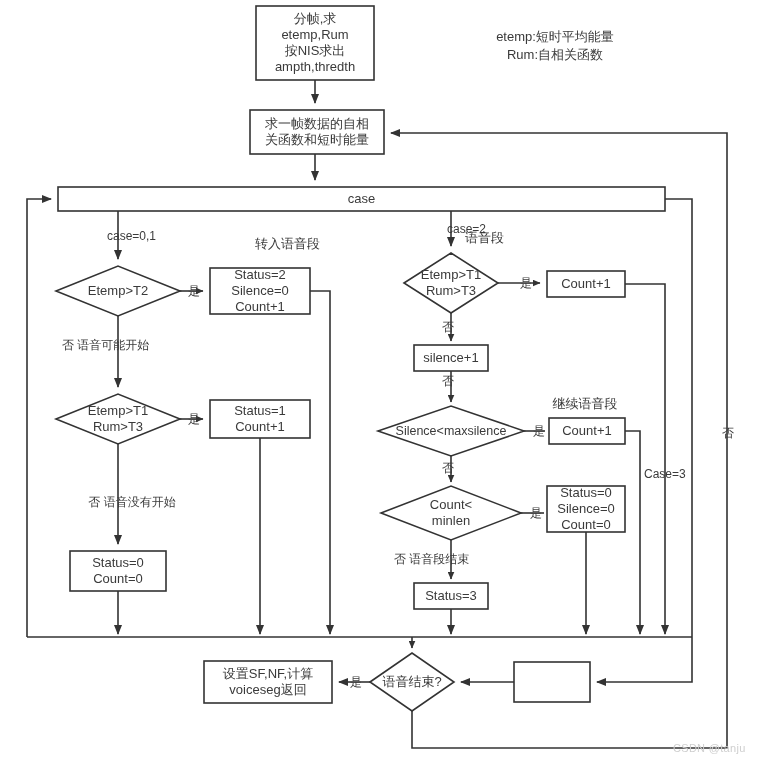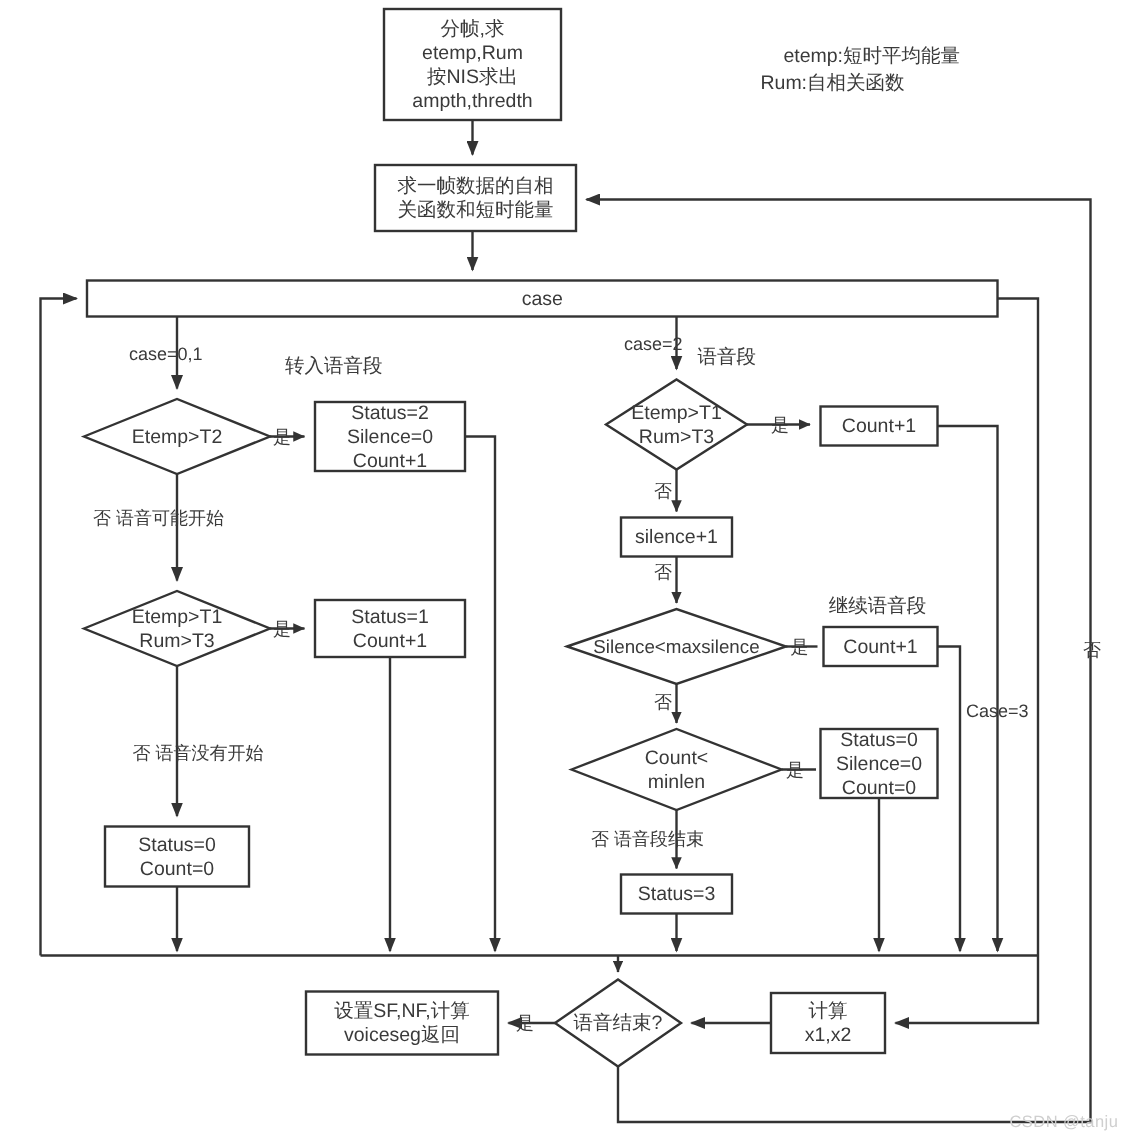--- a/index.html
+++ b/index.html
@@ -33,21 +33,21 @@
     line-height: 16px;
     white-space: pre-line;
     pointer-events: none;
   }
   .edge-label {
     position: absolute;
     color: #3a3a3a;
     font-size: 12px;
     line-height: 14px;
     white-space: pre-line;
-    text-align: left;
+    text-align: right;
     pointer-events: none;
   }
   .note-text {
     position: absolute;
     color: #3a3a3a;
     font-size: 13px;
     line-height: 18px;
     white-space: pre-line;
     text-align: center;
   }
@@ -219,29 +219,27 @@
 
   <div class="node-text" style="left:401px; top:496px; width:100px; height:34px;">Count&lt;
 minlen</div>
 
   <div class="node-text" style="left:547px; top:486px; width:78px; height:46px;">Status=0
 Silence=0
 Count=0</div>
 
   <div class="node-text" style="left:414px; top:583px; width:74px; height:26px;">Status=3</div>
 
-  <div class="node-text" style="left:514px; top:662px; width:76px; height:40px;">计算
-x1,x2</div>
 
   <div class="node-text" style="left:364px; top:670px; width:96px; height:24px;">语音结束?</div>
 
   <div class="node-text" style="left:204px; top:661px; width:128px; height:42px;">设置SF,NF,计算
 voiceseg返回</div>
 
-  <div class="note-text" style="left:470px; top:28px; width:170px;text-align:right;">etemp:短时平均能量</div>
+  <div class="note-text" style="left:470px; top:28px; width:170px;">etemp:短时平均能量</div>
   <div class="note-text" style="left:470px; top:46px; width:170px;">Rum:自相关函数</div>
 
   <div class="edge-label" style="left:86px; top:229px; width:70px;">case=0,1</div>
 
   <div class="edge-label" style="left:416px; top:222px; width:70px;">case=2</div>
 
   <div class="edge-label" style="left:644px; top:467px; width:60px; text-align:left;">Case=3</div>
 
   <div class="edge-label" style="left:190px; top:237px; width:130px; font-size:13px;">转入语音段</div>
 

